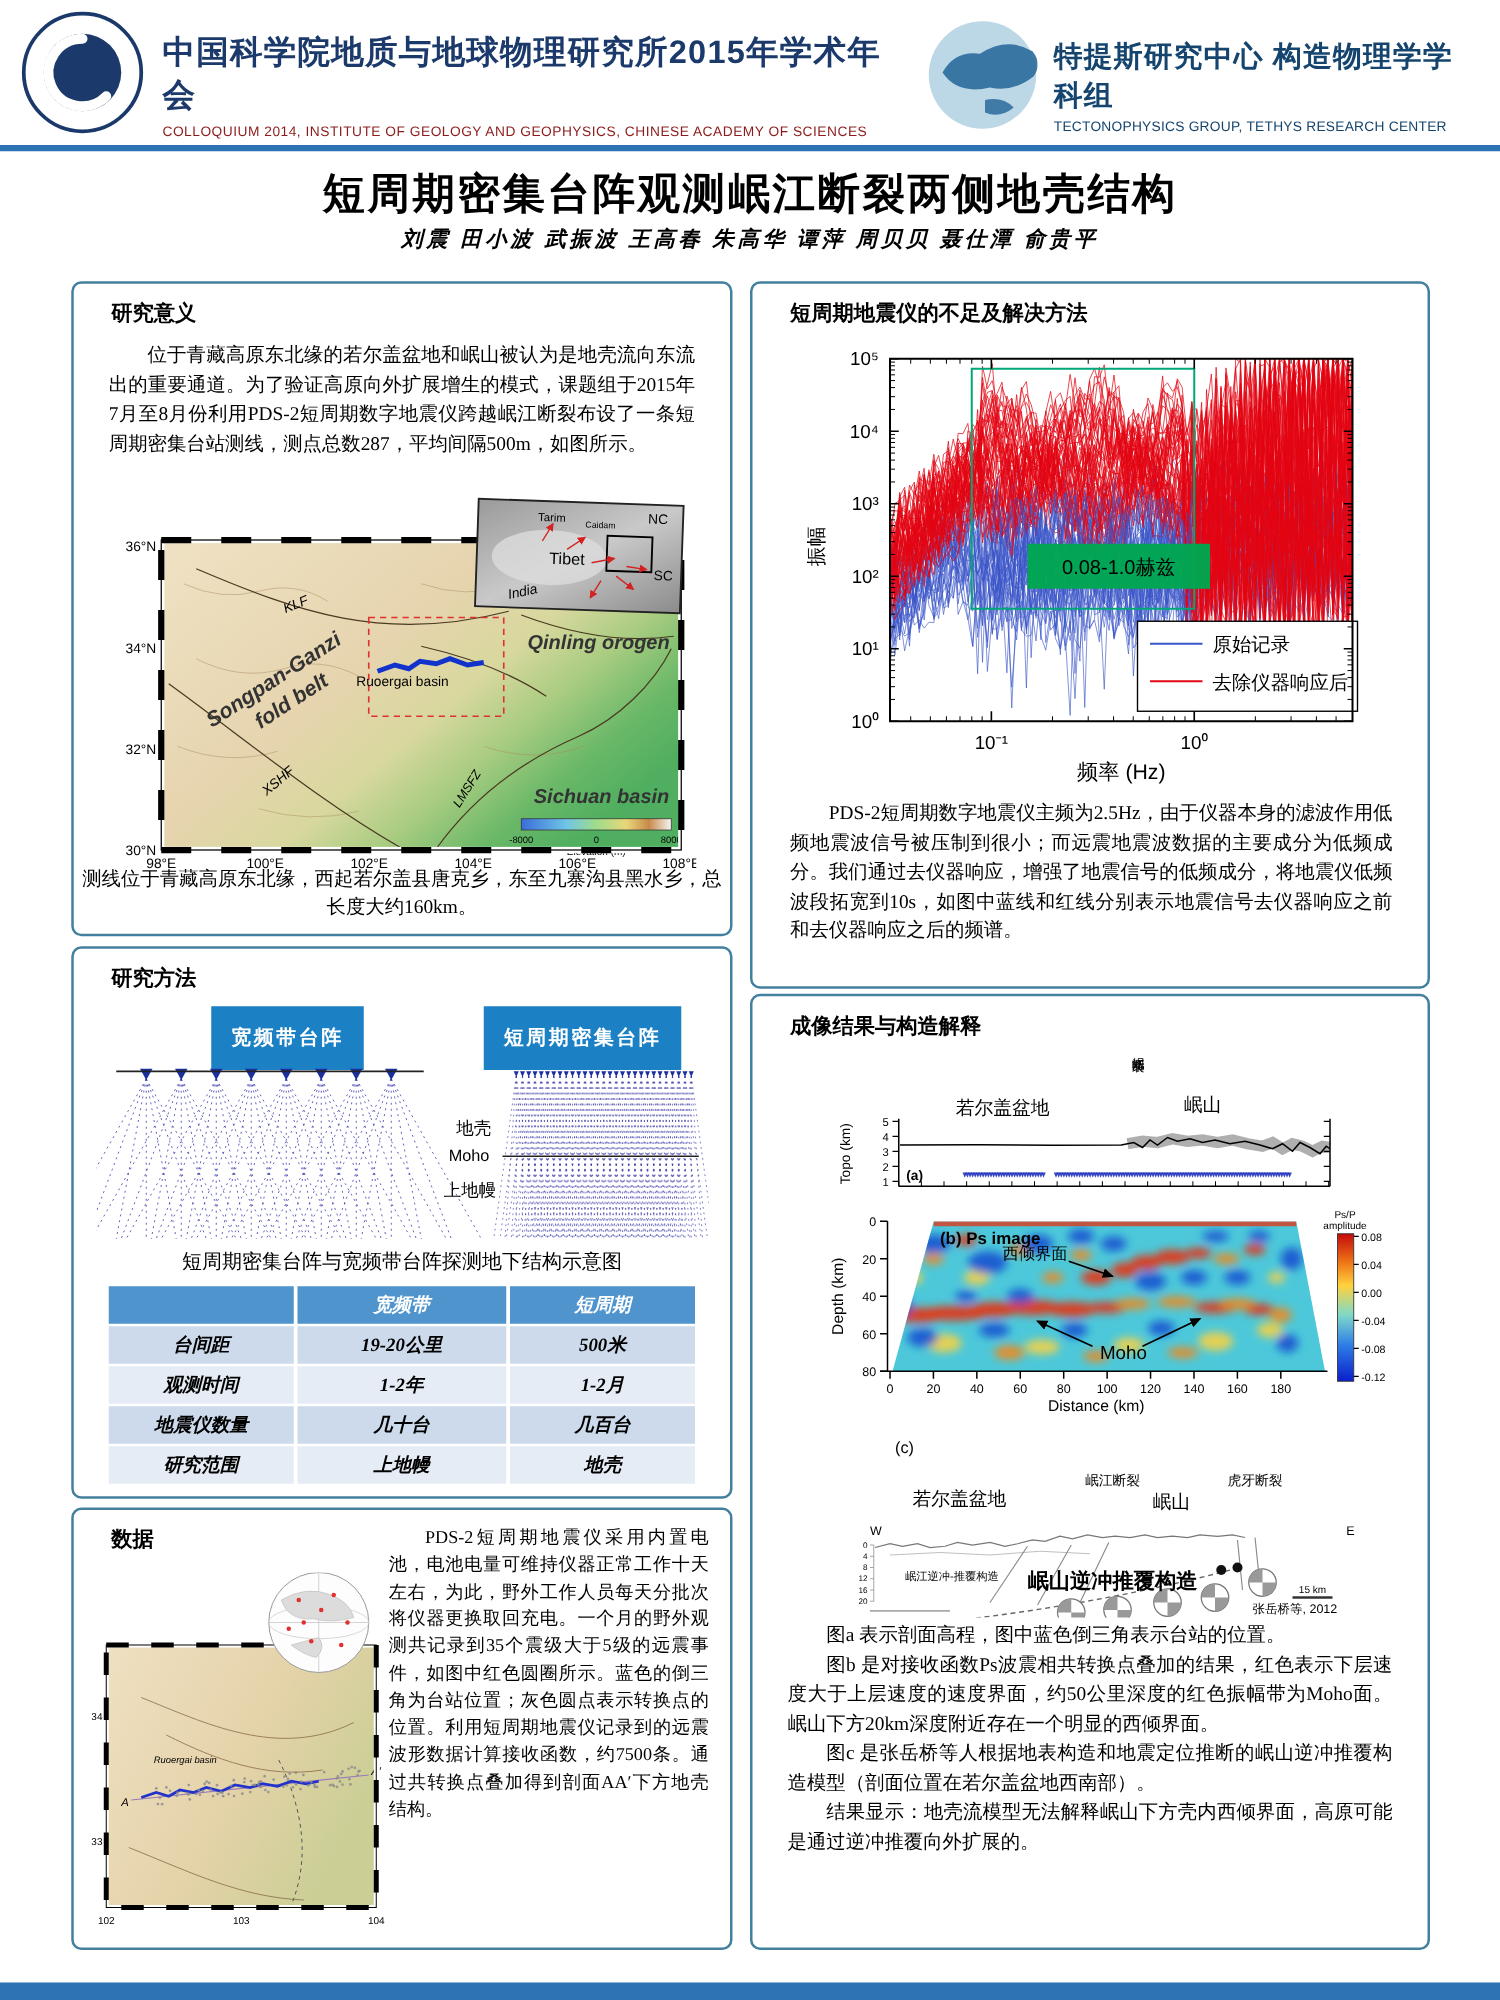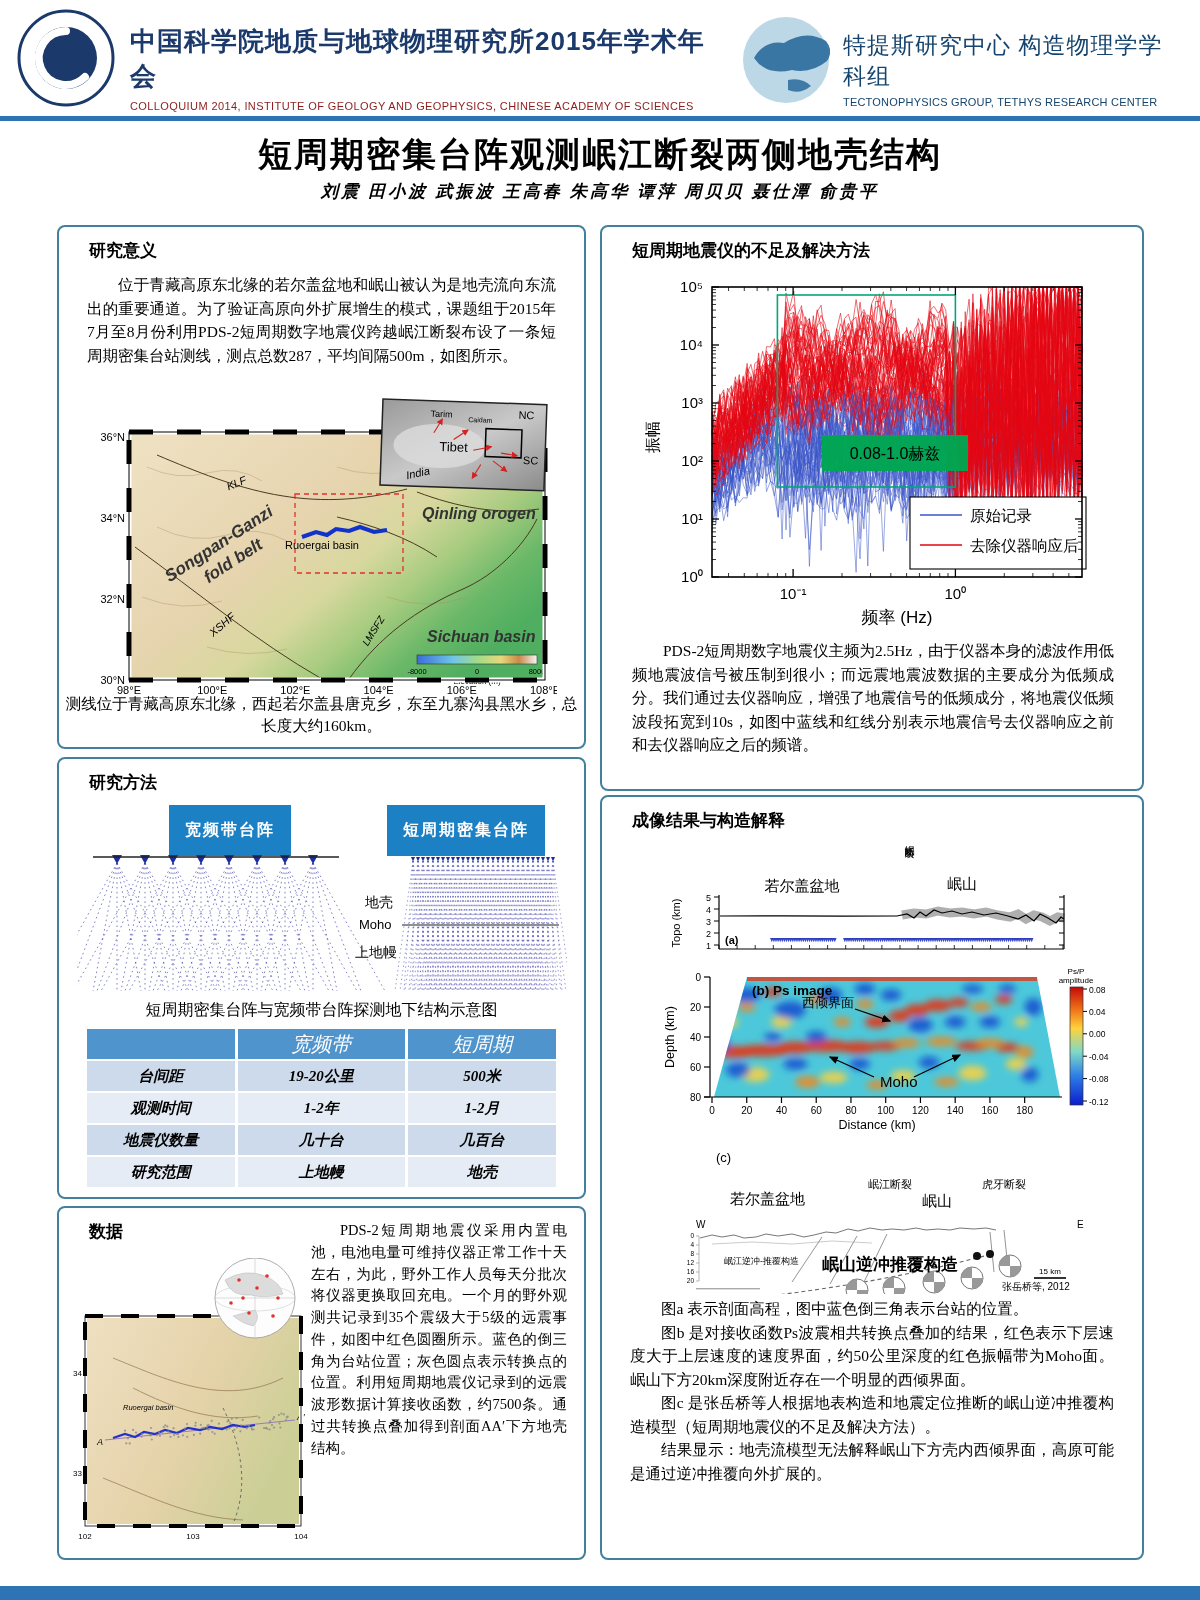--- a/index.html
+++ b/index.html
@@ -2,42 +2,42 @@
 <html><head>
 <meta charset="utf-8">
 <style>
   html,body{margin:0;padding:0;background:#fff;}
   .poster{position:relative;width:1200px;height:1600px;background:#fff;overflow:hidden;
           font-family:"Liberation Sans",sans-serif;color:#000;}
   .abs{position:absolute;}
   
   .hdr-cn-l{font-size:26px;font-weight:bold;color:#1b3a6b;letter-spacing:1px;}
   .hdr-en-l{font-size:11px;color:#8c1c1c;margin-top:6px;letter-spacing:0.4px;}
-  .hdr-cn-r{font-size:23px;font-weight:normal;color:#15456e;letter-spacing:1px;}
+  .hdr-cn-r{font-size:23px;font-weight:bold;color:#15456e;letter-spacing:1px;}
   .hdr-en-r{font-size:11px;color:#15456e;margin-top:4px;letter-spacing:0.2px;}
   .divider{left:0;right:0;top:116px;height:5px;background:#2e74b5;}
   .footer-bar{left:0;right:0;top:1586px;height:14px;background:#2e74b5;}
   
   .main-title{left:0;right:0;top:132px;text-align:center;font-size:34px;font-weight:800;letter-spacing:2px;}
   .authors{left:0;right:0;top:180px;text-align:center;font-size:17px;font-weight:bold;font-style:italic;
            font-family:"Liberation Serif",serif;letter-spacing:3px;}
   
   .box{position:absolute;border:2px solid #43809e;border-radius:8px;background:#fff;}
   .box h2{position:absolute;left:30px;top:12px;margin:0;font-size:17px;font-weight:bold;}
   .body-text{position:absolute;text-indent:2em;text-align:justify;
              font-family:"Liberation Serif",serif;font-size:15.5px;line-height:1.52;}
   .caption{position:absolute;left:0;right:0;text-align:center;
            font-family:"Liberation Serif",serif;font-size:15.5px;line-height:1.4;}
   
   .arr-label{position:absolute;background:#1b80c4;color:#fff;font-size:16px;font-weight:bold;
              padding:15px 16px;letter-spacing:2px;}
   
   table.cmp{position:absolute;left:25px;top:268px;width:475px;border-collapse:separate;border-spacing:3px 2px;
             font-family:"Liberation Serif",serif;}
-  table.cmp th{background:#4f94cd;color:#fff;font-size:20px;font-weight:normal;font-style:italic;height:28px;}
+  table.cmp th{background:#4f94cd;color:#fff;font-size:15px;font-weight:bold;font-style:italic;height:28px;}
   table.cmp td{font-size:15px;font-weight:bold;font-style:italic;text-align:center;height:28px;}
   table.cmp tr.odd td{background:#ccdaeb;}
   table.cmp tr.even td{background:#e6ecf5;}
   .vert-label{position:absolute;writing-mode:vertical-rl;font-size:10px;letter-spacing:1px;}
   svg text{font-family:"Liberation Sans",sans-serif;fill:#000;}
   .it{font-style:italic;font-weight:bold;fill:#333;}
 </style>
 </head>
 <body>
 
@@ -1242,19 +1242,19 @@
           <rect x="24" y="164" width="52" height="1.4"></rect>
       </g>
       <line x1="362" y1="136" x2="394" y2="136" stroke="#333" stroke-width="2"></line>
       <text x="378" y="132" font-size="8" text-anchor="middle">15 km</text>
       <text x="330" y="148" font-size="10" fill="#333">张岳桥等, 2012</text>
     </svg>
 
     <div class="abs" style="left:28px;right:28px;top:500px">
       <div class="body-text" style="position:relative">图a 表示剖面高程，图中蓝色倒三角表示台站的位置。</div>
       <div class="body-text" style="position:relative">图b 是对接收函数Ps波震相共转换点叠加的结果，红色表示下层速度大于上层速度的速度界面，约50公里深度的红色振幅带为Moho面。岷山下方20km深度附近存在一个明显的西倾界面。</div>
-      <div class="body-text" style="position:relative">图c 是张岳桥等人根据地表构造和地震定位推断的岷山逆冲推覆构造模型（短周期地震仪的不足及解决方法）。</div>
+      <div class="body-text" style="position:relative">图c 是张岳桥等人根据地表构造和地震定位推断的岷山逆冲推覆构造模型（剖面位置在若尔盖盆地西南部）。</div>
       <div class="body-text" style="position:relative">结果显示：地壳流模型无法解释岷山下方壳内西倾界面，高原可能是通过逆冲推覆向外扩展的。</div>
     </div>
   </div>
 
   <div class="abs footer-bar" style="background: rgb(46, 116, 181);"></div>
 </div>
 
 </body></html>

